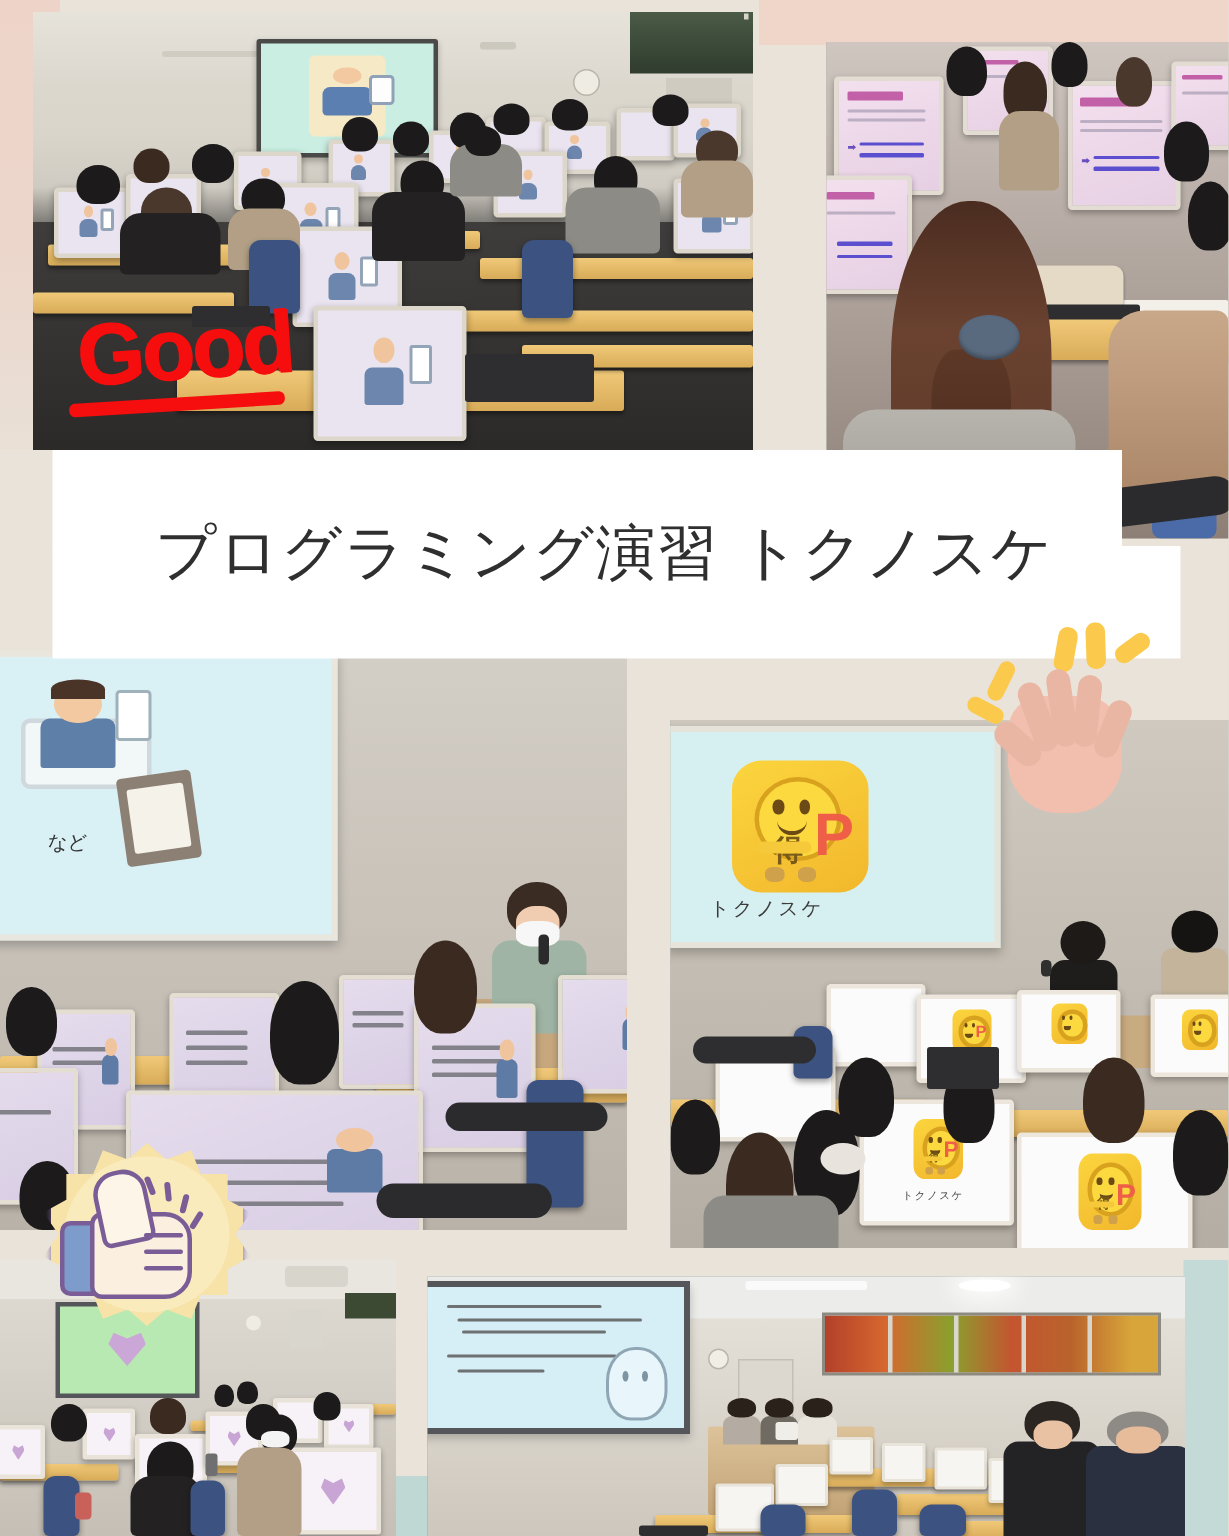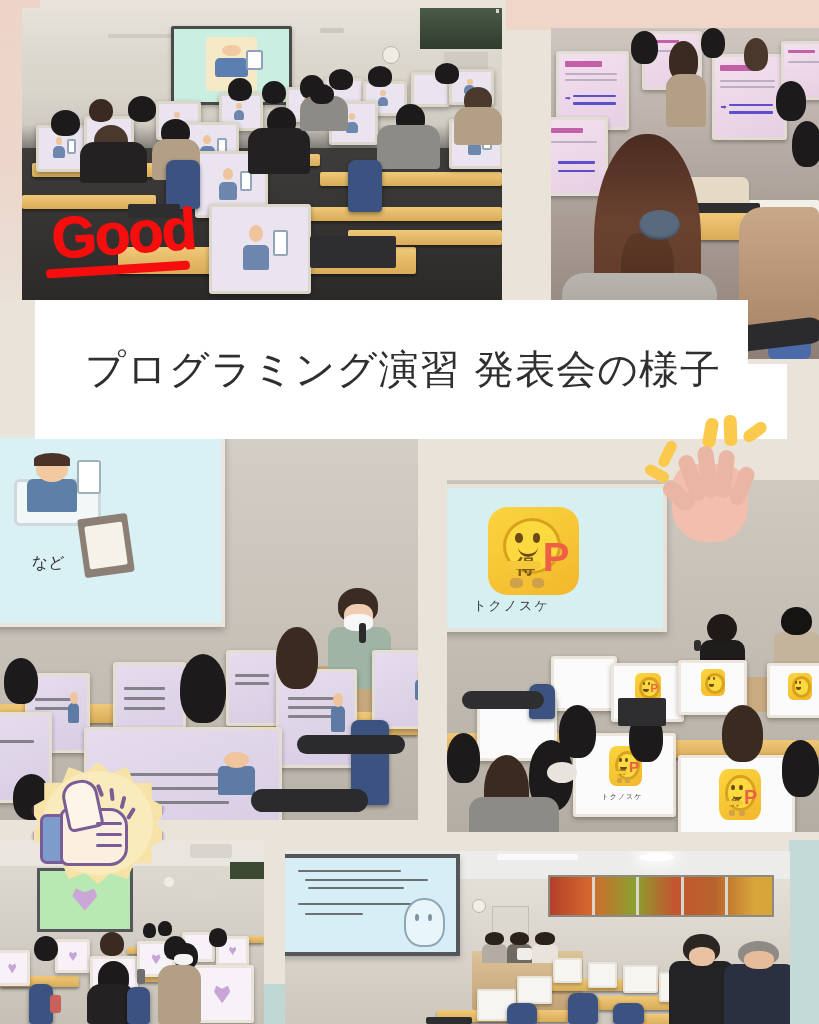--- a/index.html
+++ b/index.html
@@ -116,21 +116,21 @@
   #p3 .proj .pers-b{position:absolute;left:14%;top:22%;width:22%;height:18%;
       background:#5d7fa8;border-radius:6px 6px 2px 2px;}
   #p3 .proj .sofa{position:absolute;left:8%;top:22%;width:36%;height:22%;
       border:3px solid #cfd8dc;border-radius:6px;background:#f2f7f8;}
   #p3 .proj .minip{position:absolute;left:36%;top:12%;width:9%;height:16%;
       background:#fff;border:2px solid #9fb2bc;border-radius:3px;}
   #p3 .proj .chart{position:absolute;left:38%;top:42%;width:22%;height:32%;
       background:#8c7f73;border-radius:3px;transform:rotate(-8deg);}
   #p3 .proj .chart i{position:absolute;left:12%;top:14%;width:76%;height:72%;
       background:#f5f2ea;border-radius:2px;}
-  #p3 .proj .nado{position:absolute;left:16%;top:62%;font-size:16px;color:#333;
+  #p3 .proj .nado{position:absolute;left:16%;top:62%;font-size:13px;color:#333;
       font-family:"DejaVu Sans",sans-serif;}
   #p3 .prs{position:absolute;right:5%;top:40%;width:18%;height:26%;}
   #p3 .prs .h{position:absolute;left:22%;top:0;width:52%;height:34%;background:#3a2c22;border-radius:50% 50% 42% 42%;}
   #p3 .prs .f{position:absolute;left:30%;top:16%;width:38%;height:24%;background:#f0cdb0;border-radius:44%;}
   #p3 .prs .mask{position:absolute;left:30%;top:26%;width:38%;height:16%;background:#f7f7f7;border-radius:40%;}
   #p3 .prs .bd{position:absolute;left:8%;top:38%;width:84%;height:62%;background:#9fb4a4;border-radius:12px 12px 2px 2px;}
   #p3 .prs .mic{position:absolute;left:50%;top:34%;width:8%;height:20%;background:#2b2b2b;border-radius:3px;}
   #p3 .podium{position:absolute;right:0;top:60%;width:30%;height:14%;background:#c7a87e;border-radius:2px;}
   #p3 .sanit{position:absolute;right:26%;top:53%;width:5%;height:12%;background:#f4f3ef;border-radius:2px;}
   .lavmon{position:absolute;background:linear-gradient(160deg,#e5dced,#d8cde3);
@@ -772,21 +772,21 @@
           <i class="h"></i>
           <i class="f"></i>
         </div>
       <div class="laptop" style="left:28%;top:96%;width:9%;height:4%"></div>
     </div>
   </div>
 
   <div class="titleband"></div>
   <div class="titleband2"></div>
   <div class="title-wrap">
-    <div class="title-line1">プログラミング演習  発表会の様子</div>
+    <div class="title-line1">プログラミング演習  トクノスケ</div>
   </div>
 
   <div class="sticker" id="wave">
     <i class="ray r1"></i>
       <i class="ray r2"></i>
       <i class="ray r3"></i>
       <i class="ray r4"></i>
       <i class="ray r5"></i>
     <i class="palm"></i>
     <i class="fg f1"></i>

